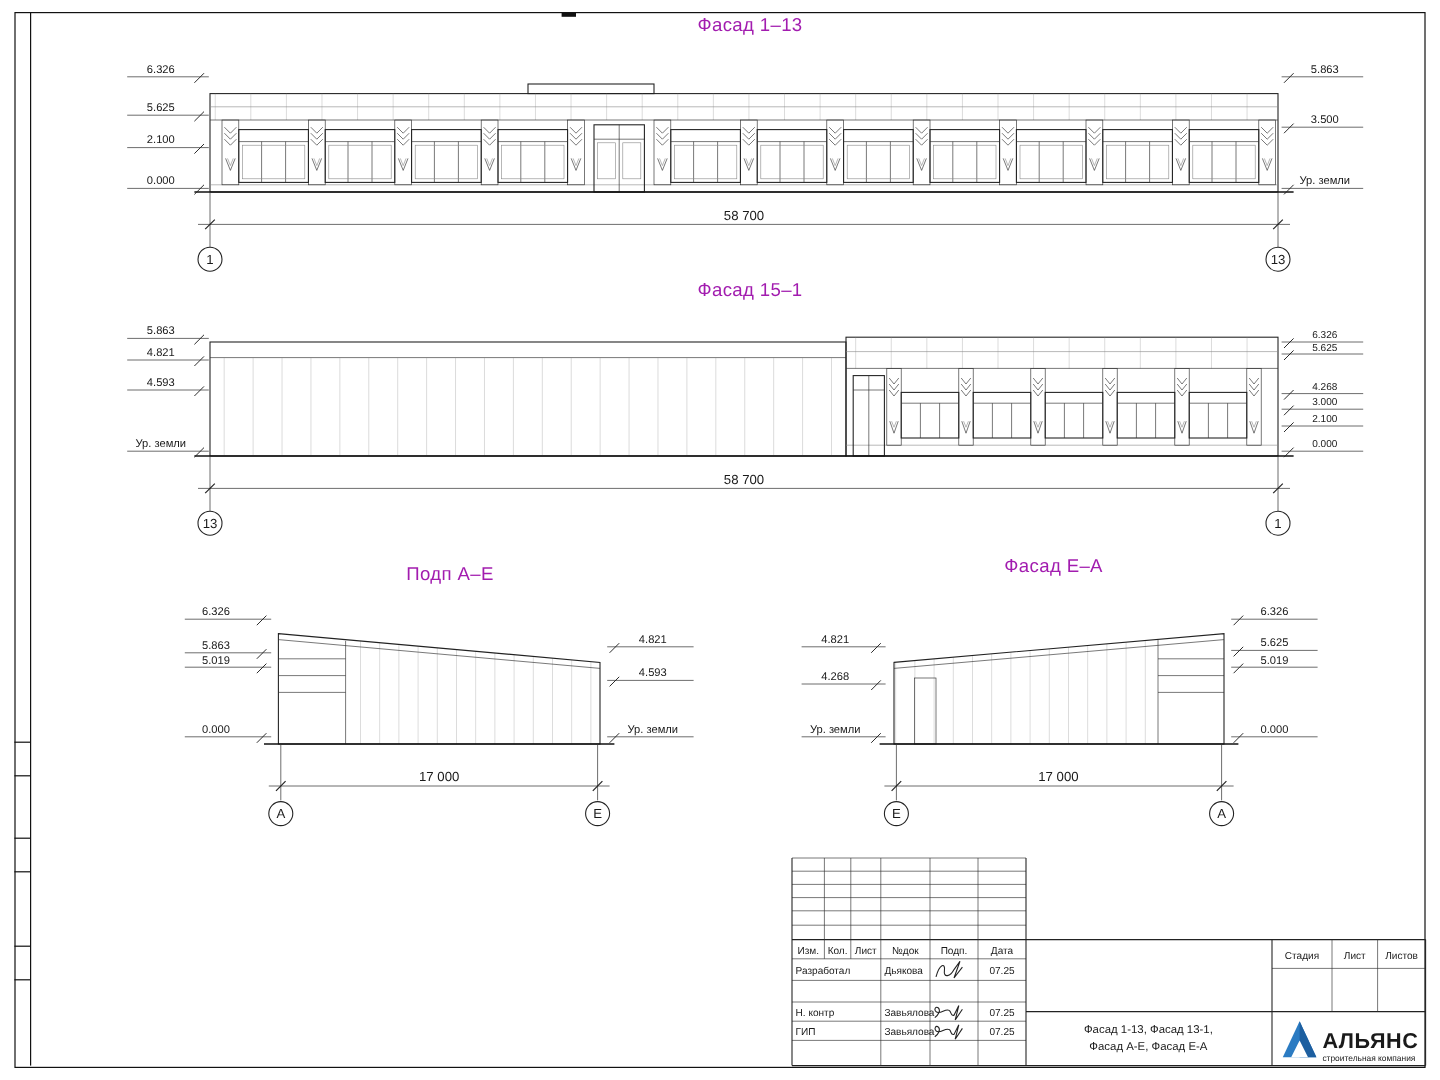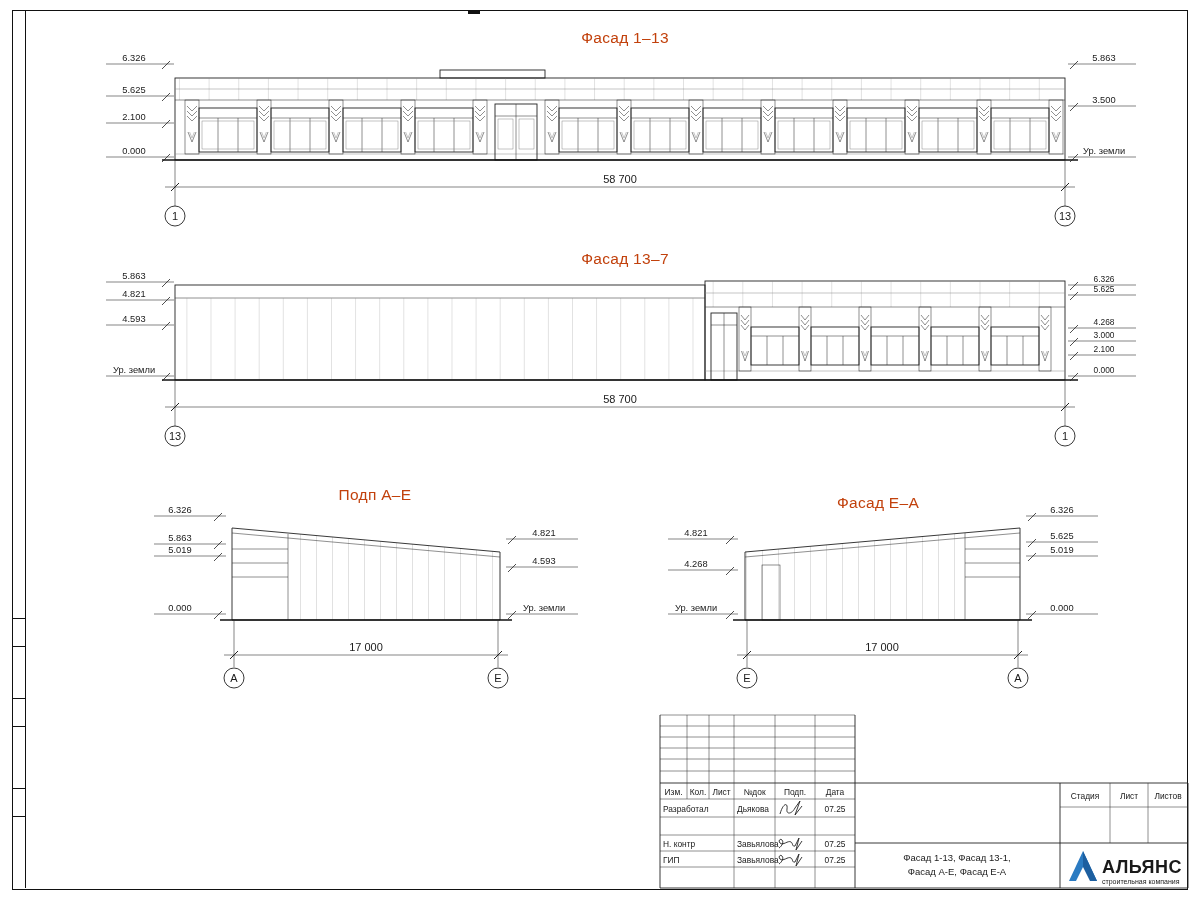--- a/index.html
+++ b/index.html
@@ -2,21 +2,21 @@
 <html><head>
 <meta charset="utf-8">
 <style>
   html,body{margin:0;padding:0;background:#e8e8e8;}
   .sheet{position:relative;width:1200px;height:900px;background:#ffffff;overflow:hidden;
          font-family:"Liberation Sans",sans-serif;color:#111;}
   .frame-outer{position:absolute;left:12px;top:10px;width:1174px;height:878px;border:1.6px solid #111;}
   .frame-left{position:absolute;left:25px;top:10px;height:878px;border-left:1px solid #111;}
   .ltick{position:absolute;left:12px;width:13px;border-top:1px solid #111;}
   .toptick{position:absolute;top:10px;width:12px;height:4px;background:#111;}
-  .ftitle{position:absolute;transform:translateX(-50%);font-size:15.5px;letter-spacing:.3px;color:#c2410c;white-space:nowrap;margin-top:16px;}
+  .ftitle{position:absolute;transform:translateX(-50%);font-size:15.5px;letter-spacing:.3px;color:#a21caf;white-space:nowrap;}
   svg{position:absolute;overflow:visible;}
   svg text{font-family:"Liberation Sans",sans-serif;fill:#1a1a1a;}
   .s1{stroke:#222;stroke-width:.9;fill:none}
   .s2{stroke:#333;stroke-width:.55;fill:none}
   .s3{stroke:#888;stroke-width:.5;fill:none}
   .thick{stroke:#111;stroke-width:1.4;fill:none}
   .dim{stroke:#333;stroke-width:.6;fill:none}
   .tick{stroke:#222;stroke-width:1;fill:none}
   .tick2{stroke:#222;stroke-width:.8;fill:none}
   .bub{fill:#fff;stroke:#222;stroke-width:.9}
@@ -36,23 +36,23 @@
   <div class="frame-left"></div>
   <div class="ltick" style="top:618px"></div>
   <div class="ltick" style="top:646px"></div>
   <div class="ltick" style="top:698px"></div>
   <div class="ltick" style="top:726px"></div>
   <div class="ltick" style="top:788px"></div>
   <div class="ltick" style="top:816px"></div>
   <div class="toptick" style="left:468px"></div>
 
   <div class="ftitle" style="left:625px;top:13px">Фасад 1–13</div>
-  <div class="ftitle" style="left:625px;top:234px">Фасад 13–7</div>
+  <div class="ftitle" style="left:625px;top:234px">Фасад 15–1</div>
   <div class="ftitle" style="left:375px;top:470px">Подп А–Е</div>
-  <div class="ftitle" style="left:878px;top:478px">Фасад Е–А</div>
+  <div class="ftitle" style="left:878px;top:464px">Фасад Е–А</div>
 
   <svg style="left:90px;top:38px" width="1060" height="202" viewBox="0 0 1060 202">
     <defs>
       <pattern id="pj1" width="29.65" height="22" patternUnits="userSpaceOnUse">
         <line x1="0" y1="0" x2="0" y2="22" class="s3"></line>
       </pattern>
       <g id="win1">
         <rect x="0" y="0" width="58" height="44" class="s1" stroke-width="0.8"></rect>
         <line x1="0" y1="10" x2="58" y2="10" class="s2"></line>
         <line x1="19" y1="10" x2="19" y2="44" class="s2"></line>

